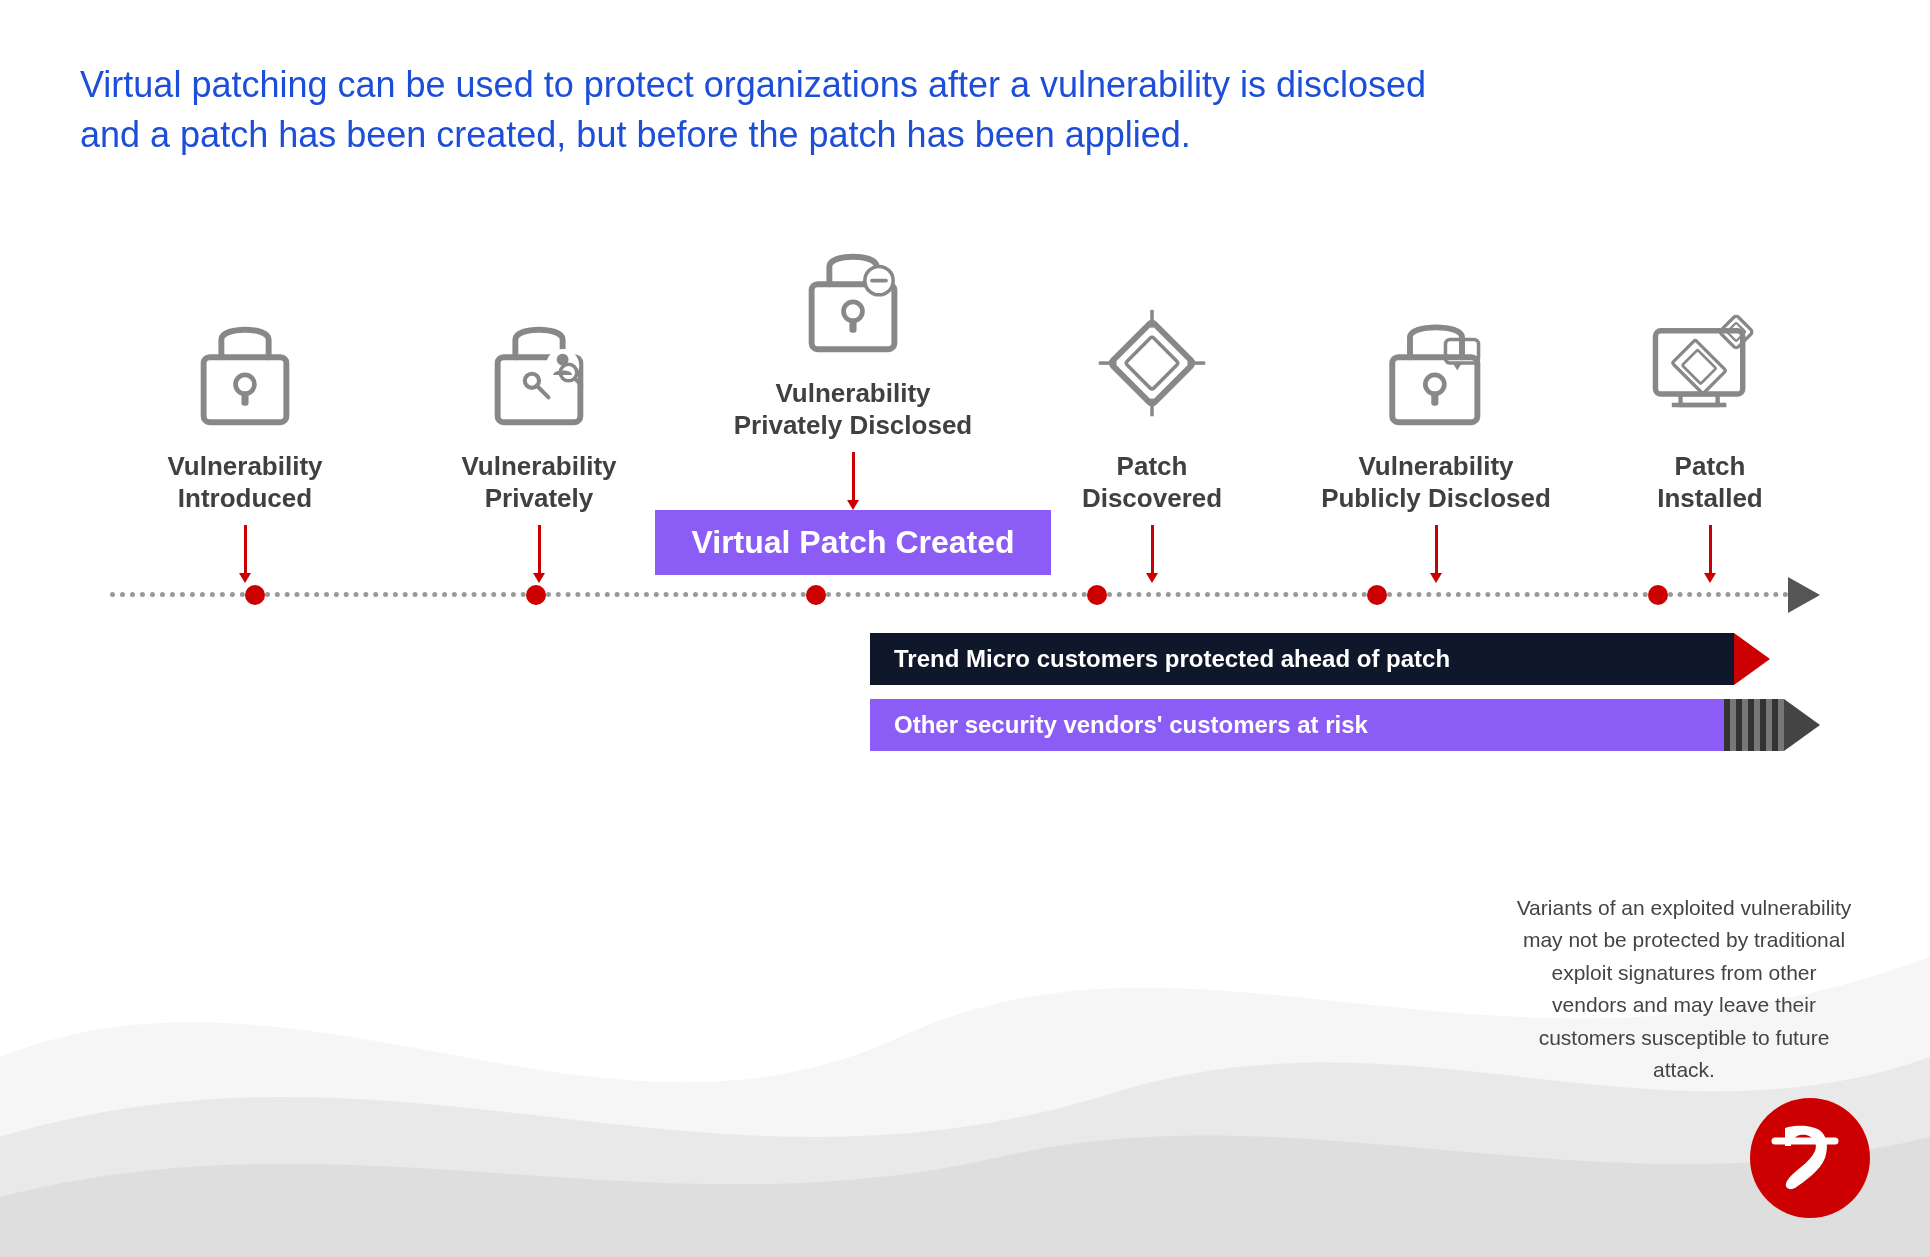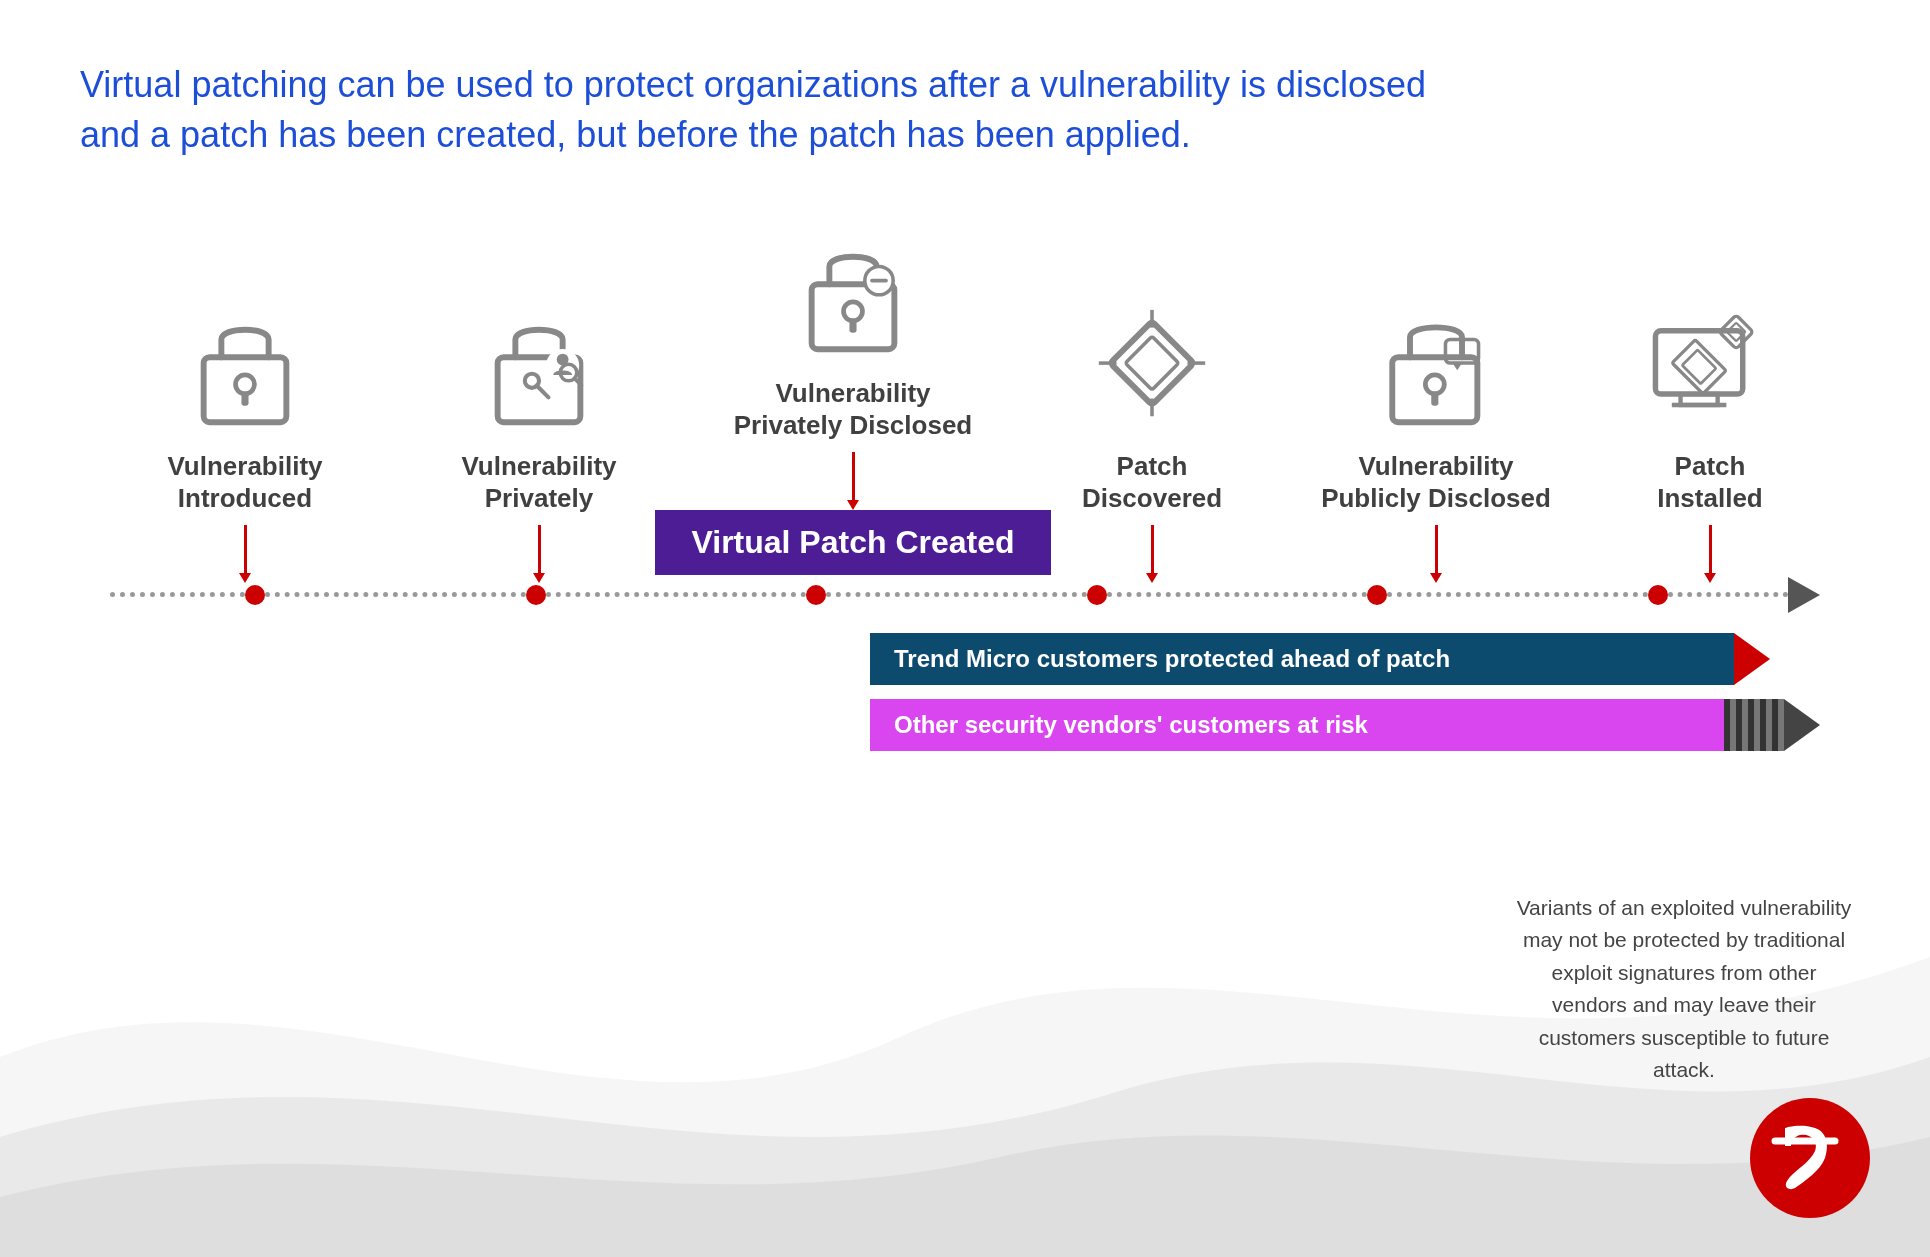--- a/index.html
+++ b/index.html
@@ -65,21 +65,21 @@
       position: absolute;
       bottom: -8px;
       left: -5px;
       border-left: 6px solid transparent;
       border-right: 6px solid transparent;
       border-top: 10px solid #cc0000;
     }
 
     
     .virtual-patch-badge {
-      background: #4c1d95;
+      background: #8b5cf6;
       color: white;
       font-size: 32px;
       font-weight: bold;
       padding: 14px 36px;
       display: inline-block;
       margin-top: 8px;
       white-space: nowrap;
       text-align: center;
     }
 
@@ -261,29 +261,29 @@
       <div style="flex:1; border-top: 5px dotted #999; display:inline-block;"></div>
       <div class="dot"></div>
       <div style="width:120px; border-top: 5px dotted #999; display:inline-block;"></div>
 
       <div style="width:0;height:0;border-top:18px solid transparent;border-bottom:18px solid transparent;border-left:32px solid #555;"></div>
     </div>
 
     <div style="padding: 18px 10px 0 10px;">
 
       <div style="display:flex;align-items:center;margin-bottom:14px;padding-left:760px;">
-        <div style="background:#0c4a6e;height:52px;display:flex;align-items:center;padding-left:24px;font-size:24px;font-weight:bold;color:white;flex:1;">
+        <div style="background:#0f172a;height:52px;display:flex;align-items:center;padding-left:24px;font-size:24px;font-weight:bold;color:white;flex:1;">
           <span>Trend Micro customers protected ahead of patch</span>
         </div>
         <div style="width:0;height:0;border-top:26px solid transparent;border-bottom:26px solid transparent;border-left:36px solid #cc0000;"></div>
         <div style="width:50px;"></div>
       </div>
 
       <div style="display:flex;align-items:center;padding-left:760px;">
-        <div style="background:#d946ef;height:52px;display:flex;align-items:center;padding-left:24px;font-size:24px;font-weight:bold;color:white;flex:1;">
+        <div style="background:#8b5cf6;height:52px;display:flex;align-items:center;padding-left:24px;font-size:24px;font-weight:bold;color:white;flex:1;">
           <span>Other security vendors' customers at risk</span>
         </div>
 
         <div style="width:60px;height:52px;background:repeating-linear-gradient(90deg,#333 0px,#333 6px,#777 6px,#777 12px);"></div>
         <div style="width:0;height:0;border-top:26px solid transparent;border-bottom:26px solid transparent;border-left:36px solid #444;"></div>
       </div>
 
     </div>
 
   </div>

